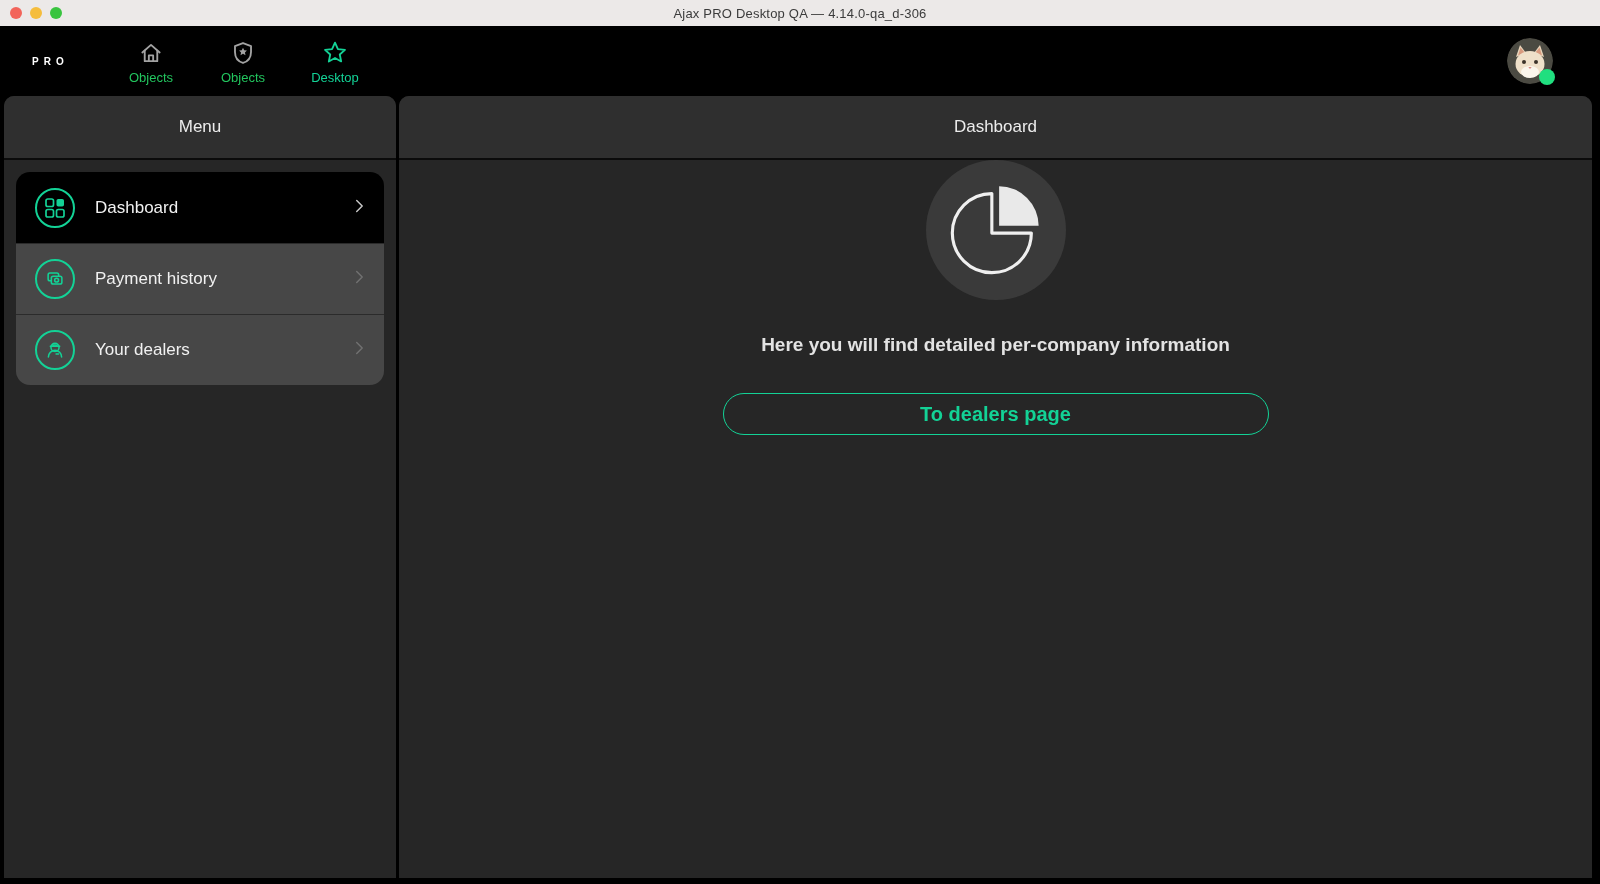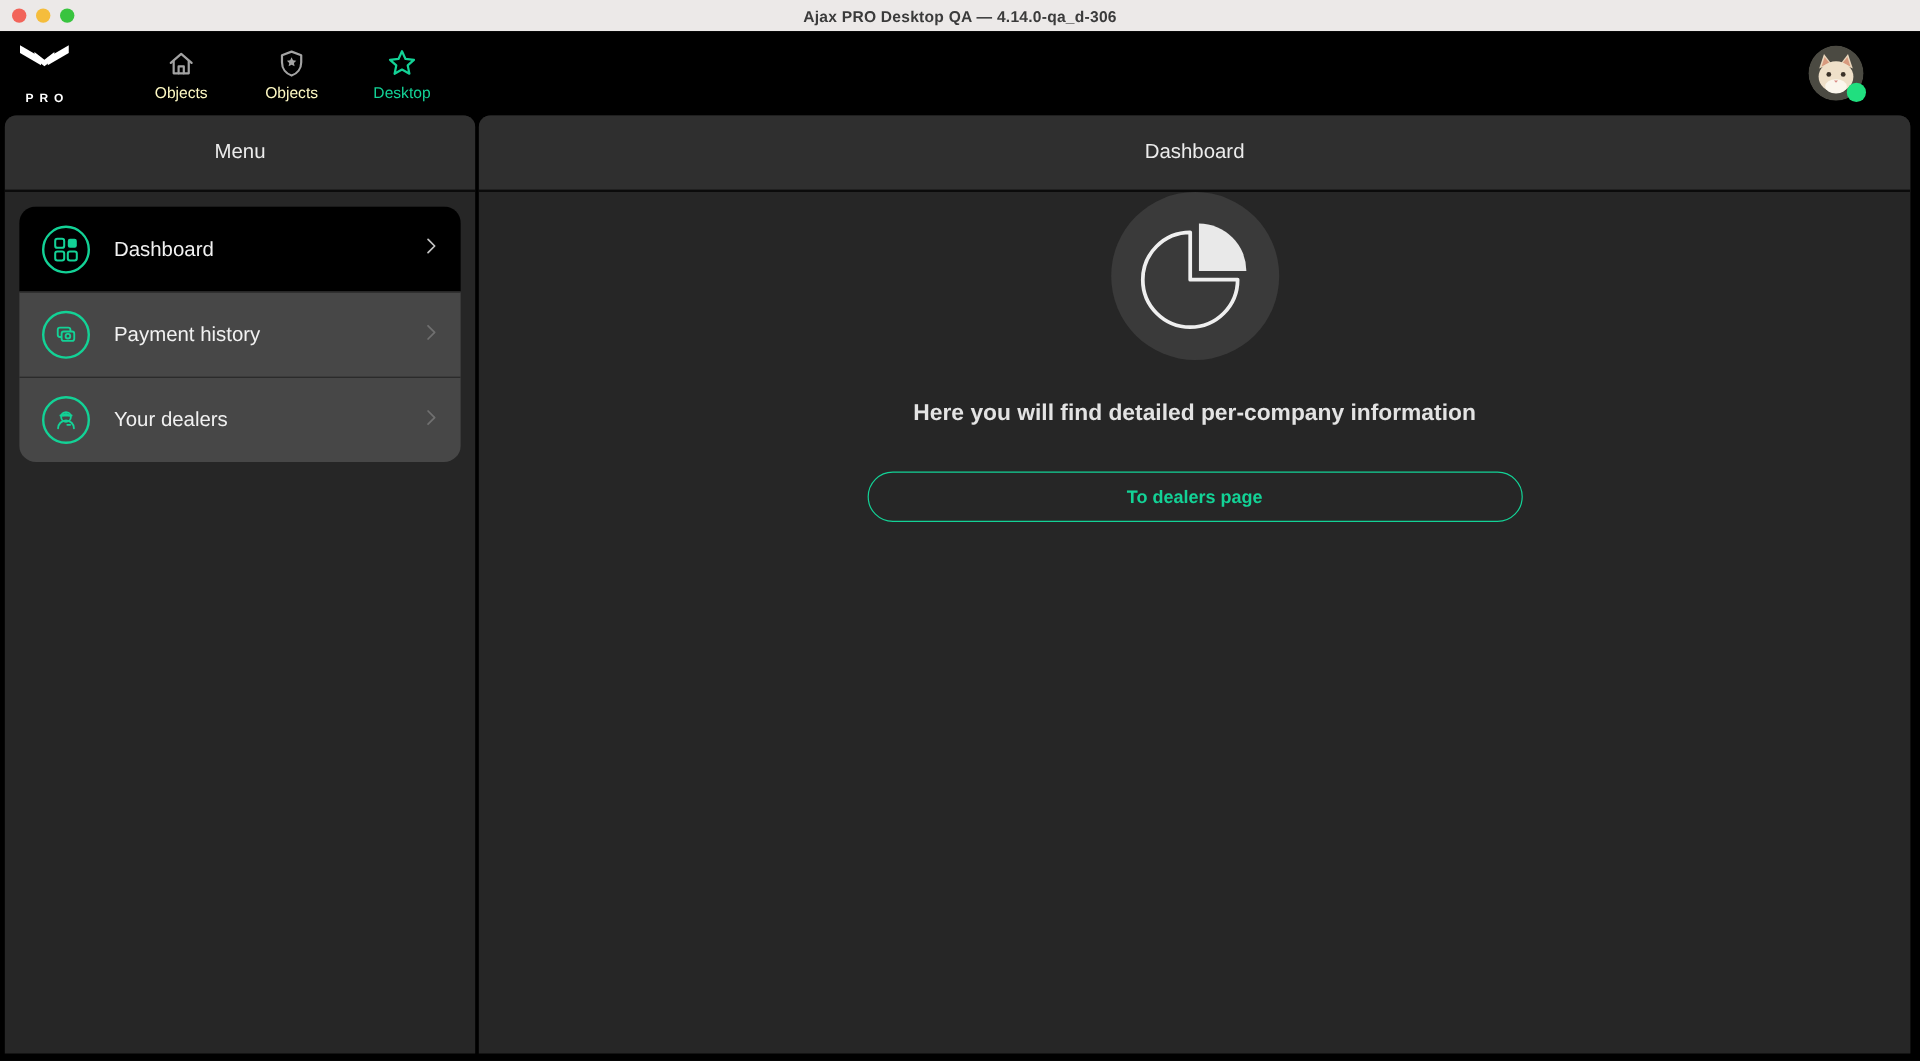--- a/index.html
+++ b/index.html
@@ -13,31 +13,31 @@
   html,body{width:1600px;height:884px;overflow:hidden}
   body{background:#000;font-family:"Liberation Sans","DejaVu Sans",sans-serif;-webkit-font-smoothing:antialiased}
 
   
   .titlebar{height:26px;background:#ece9e8;position:relative;display:flex;align-items:center;justify-content:center}
   .traffic{position:absolute;left:10px;top:7px;display:flex;gap:8px}
   .light{width:12px;height:12px;border-radius:50%}
   .light.red{background:#f2645a}
   .light.yellow{background:#f5bd3c}
   .light.green{background:#39c43f}
-  .titlebar-text{font-size:13px;font-weight:bold;color:#3b3b3b;letter-spacing:.2px}
+  .titlebar-text{font-size:13px;font-weight:normal;color:#3b3b3b;letter-spacing:.2px}
 
   
   .topnav{height:70px;background:#000;display:flex;align-items:center;position:relative}
-  .logo{margin-left:9px;width:56px;display:flex;flex-direction:column;align-items:center;gap:18px}
+  .logo{margin-left:9px;width:56px;display:flex;flex-direction:row;align-items:center;gap:18px}
   .logo-mark{width:46px;height:24px;display:block}
   .logo-text{color:#fff;font-size:10px;font-weight:bold;letter-spacing:5px;text-indent:5px}
   .nav-items{display:flex;margin-left:52px;gap:24px}
   .nav-item{width:68px;display:flex;flex-direction:column;align-items:center;gap:4px;cursor:pointer;padding-top:2px}
   .nav-item svg{width:26px;height:26px;stroke:#a3a3a3;fill:none;stroke-width:1.7}
-  .nav-item .nav-label{font-size:13px;color:#fef9c3}
+  .nav-item .nav-label{font-size:13px;color:#22c55e}
   .nav-item.active svg{stroke:var(--accent)}
   .nav-item.active .nav-label{color:var(--accent)}
   .nav-item .star-fill{fill:#a3a3a3;stroke:none}
   .avatar-wrap{position:absolute;right:47px;top:12px;width:46px;height:46px}
   .avatar{width:46px;height:46px;border-radius:50%;overflow:hidden;display:block}
   .status-dot{position:absolute;right:-2px;bottom:-1px;width:16px;height:16px;border-radius:50%;background:#20df7f}
 
   
   .content{display:flex;height:782px}
   .sidebar{width:392px;margin-left:4px;background:var(--panel);border-radius:10px 10px 0 0;display:flex;flex-direction:column;overflow:hidden}
@@ -54,21 +54,21 @@
   .item-icon svg{width:22px;height:22px;stroke:var(--accent);fill:none;stroke-width:1.7;stroke-linecap:round;stroke-linejoin:round}
   .item-label{margin-left:20px;flex:1;font-size:17px;color:#f1f1f1}
   .chev svg{width:22px;height:22px;fill:none;stroke:#707070;stroke-width:1.6;stroke-linecap:round;stroke-linejoin:round}
   .menu-item.active .chev svg{stroke:#c4c4c4}
 
   
   .main-body{flex:1;display:flex;flex-direction:column;align-items:center;}
   .pie-wrap{width:140px;height:140px;border-radius:50%;background:#3a3a3a;display:flex;align-items:center;justify-content:center}
   .pie-wrap svg{width:104px;height:104px}
   .empty-msg{margin-top:30px;text-align:center;font-size:19px;font-weight:600;color:#e3e3e3;line-height:30px}
-  .dealers-btn{margin-top:33px;width:546px;height:42px;background:transparent;border:1.5px solid var(--accent);border-radius:22px;color:var(--accent);font-size:15px;font-weight:bold;font-family:inherit;cursor:pointer}
+  .dealers-btn{margin-top:33px;width:546px;height:42px;background:transparent;border:1.5px solid var(--accent);border-radius:22px;color:var(--accent);font-size:20px;font-weight:bold;font-family:inherit;cursor:pointer}
 </style>
 </head>
 <body>
 
 <div class="titlebar">
   <div class="traffic">
     <span class="light red"></span>
     <span class="light yellow"></span>
     <span class="light green"></span>
   </div>

